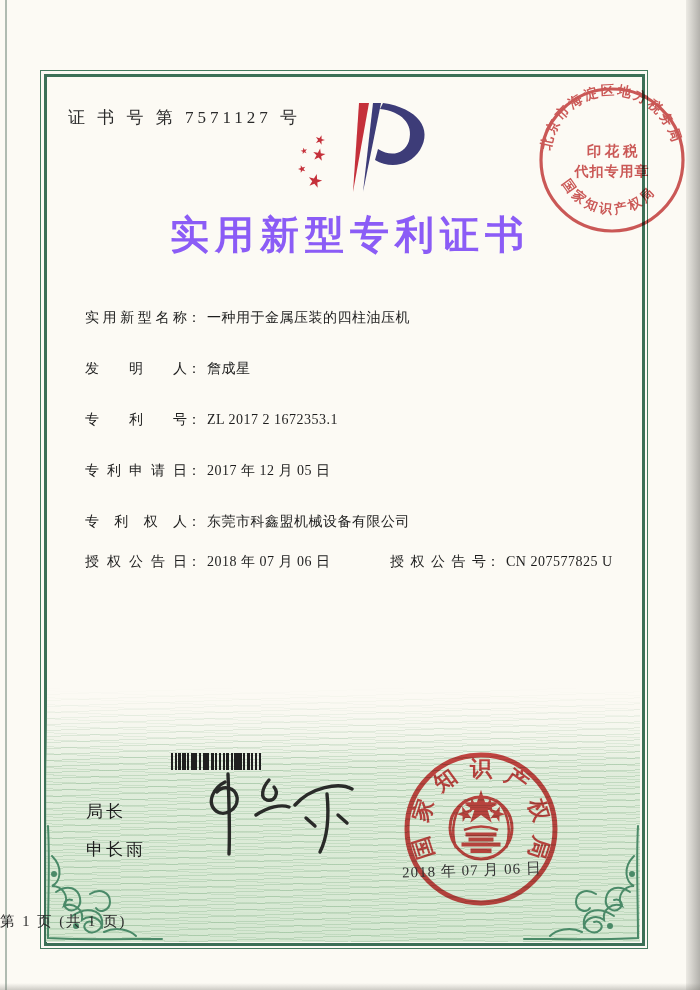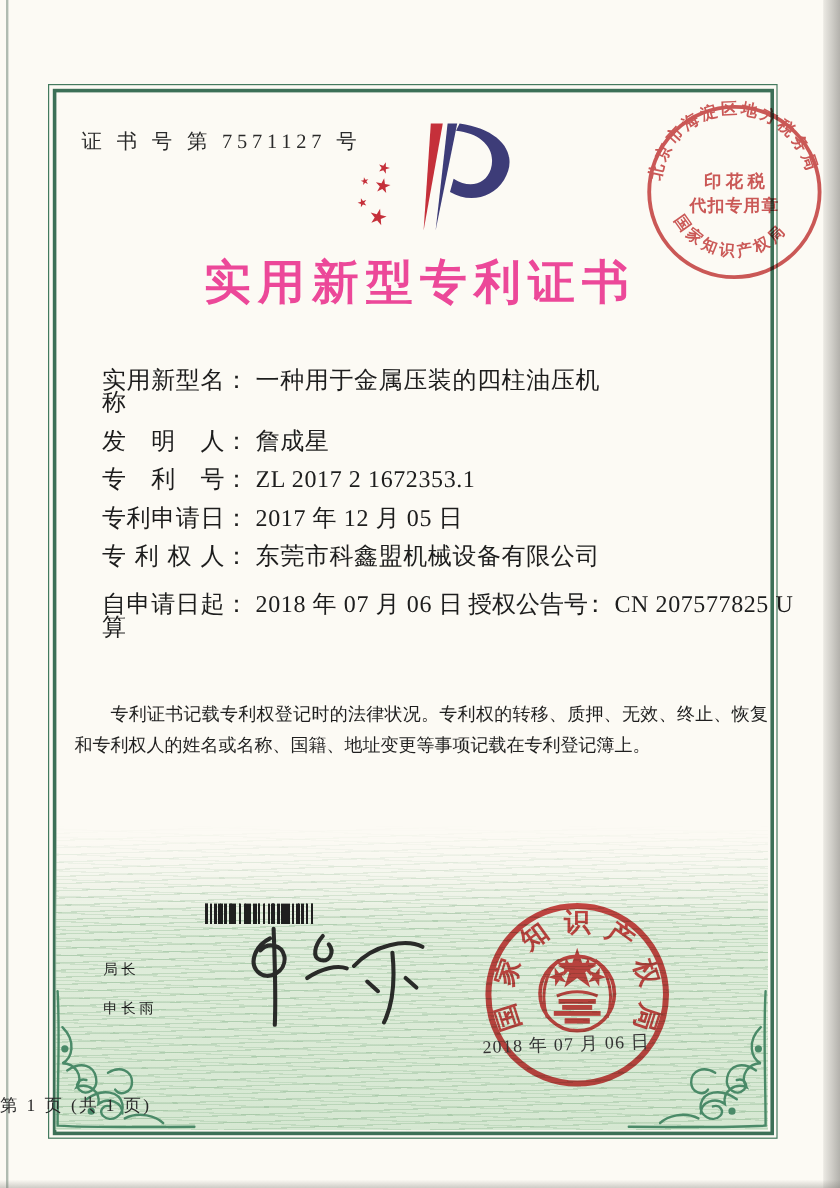--- a/index.html
+++ b/index.html
@@ -30,44 +30,44 @@
     mask-image:linear-gradient(180deg,transparent 0,#000 30%,#000 100%);
   }
 
   .cert-no{position:absolute;left:68px;top:106px;font-size:17px;letter-spacing:4px;color:#2a2a2a;z-index:2;}
 
   .logo{position:absolute;left:296px;top:96px;width:140px;height:104px;z-index:2;}
 
   .stamp-tax{position:absolute;left:528px;top:76px;width:168px;height:168px;z-index:3;opacity:.9;mix-blend-mode:multiply;}
 
   .title{position:absolute;left:0;top:208px;width:100%;text-align:center;
-    font-size:39px;font-weight:700;letter-spacing:6px;color:#ec4899;z-index:2;}
-
-  .fields{position:absolute;left:85px;top:308px;width:560px;font-size:20px;color:#1d1d1d;z-index:2;}
-  .frow{margin-top:13px;position:relative;line-height:19px;}
+    font-size:39px;font-weight:700;letter-spacing:6px;color:#8b5cf6;z-index:2;}
+
+  .fields{position:absolute;left:85px;top:308px;width:560px;font-size:14px;color:#1d1d1d;z-index:2;}
+  .frow{margin-top:32px;position:relative;line-height:19px;}
   .frow:first-child{margin-top:0;}
   .frow.addr{margin-top:24px;}
   .frow.grant{margin-top:21px;}
   .flabel{display:inline-block;width:102px;text-align:justify;text-align-last:justify;vertical-align:top;}
   .fcolon{display:inline-block;vertical-align:top;}
   .fvalue{display:inline-block;margin-left:6px;vertical-align:top;white-space:pre-line;max-width:446px;letter-spacing:.5px;}
   .grant-no{position:absolute;left:305px;top:0;white-space:nowrap;text-decoration:underline;}
 
   .paras{position:absolute;left:62px;top:583px;width:578px;z-index:2;
     font-size:15px;line-height:26px;color:#1f1f1f;}
   .paras p{margin:0;text-indent:2em;text-align:justify;}
 
   .barcode{position:absolute;left:171px;top:753px;width:90px;height:17px;z-index:2;
     background-image:
       repeating-linear-gradient(90deg,#1f1f1f 0 2px,transparent 2px 4px),
       repeating-linear-gradient(90deg,#1f1f1f 0 1px,transparent 1px 7px),
       repeating-linear-gradient(90deg,#1f1f1f 0 2px,transparent 2px 11px);
   }
 
-  .director{position:absolute;left:86px;top:800px;z-index:2;font-size:12px;color:#1c1c1c;letter-spacing:3px;}
+  .director{position:absolute;left:86px;top:800px;z-index:2;font-size:17px;color:#1c1c1c;letter-spacing:3px;}
   .director .name{margin-top:15px;}
   .signature{position:absolute;left:192px;top:770px;width:165px;height:98px;z-index:3;}
 
   .seal{position:absolute;left:396px;top:744px;width:170px;height:170px;z-index:3;opacity:.93;mix-blend-mode:multiply;}
   .seal-date{position:absolute;left:402px;top:861px;width:150px;z-index:4;
     font-size:15px;color:#343434;letter-spacing:1px;transform:rotate(-2deg);white-space:nowrap;}
 
   .ornament{position:absolute;top:822px;width:122px;height:122px;z-index:2;}
   .ornament.left{left:44px;}
   .ornament.right{left:520px;transform:scaleX(-1);}
@@ -135,27 +135,26 @@
   <div class="frow">
     <span class="flabel">专利号</span><span class="fcolon">：</span><span class="fvalue">ZL 2017 2 1672353.1</span>
   </div>
   <div class="frow">
     <span class="flabel">专利申请日</span><span class="fcolon">：</span><span class="fvalue">2017 年 12 月 05 日</span>
   </div>
   <div class="frow">
     <span class="flabel">专利权人</span><span class="fcolon">：</span><span class="fvalue">东莞市科鑫盟机械设备有限公司</span>
   </div>
   <div class="frow grant">
-    <span class="flabel">自申请日起算</span><span class="fcolon">：</span><span class="fvalue">2018 年 07 月 06 日</span>
+    <span class="flabel">授权公告日</span><span class="fcolon">：</span><span class="fvalue">2018 年 07 月 06 日</span>
     <span class="grant-no"><span class="flabel" style="width:96px">授权公告号</span><span class="fcolon">：</span><span class="fvalue">CN 207577825 U</span></span>
   </div>
 </div>
 
 <div class="paras">
-  <p>专利证书记载专利权登记时的法律状况。专利权的转移、质押、无效、终止、恢复和专利权人的姓名或名称、国籍、地址变更等事项记载在专利登记簿上。</p>
 </div>
 
 <div class="barcode"></div>
 
 <div class="director">
   <div>局长</div>
   <div class="name">申长雨</div>
 </div>
 
 <svg class="signature" viewBox="0 0 165 98">

